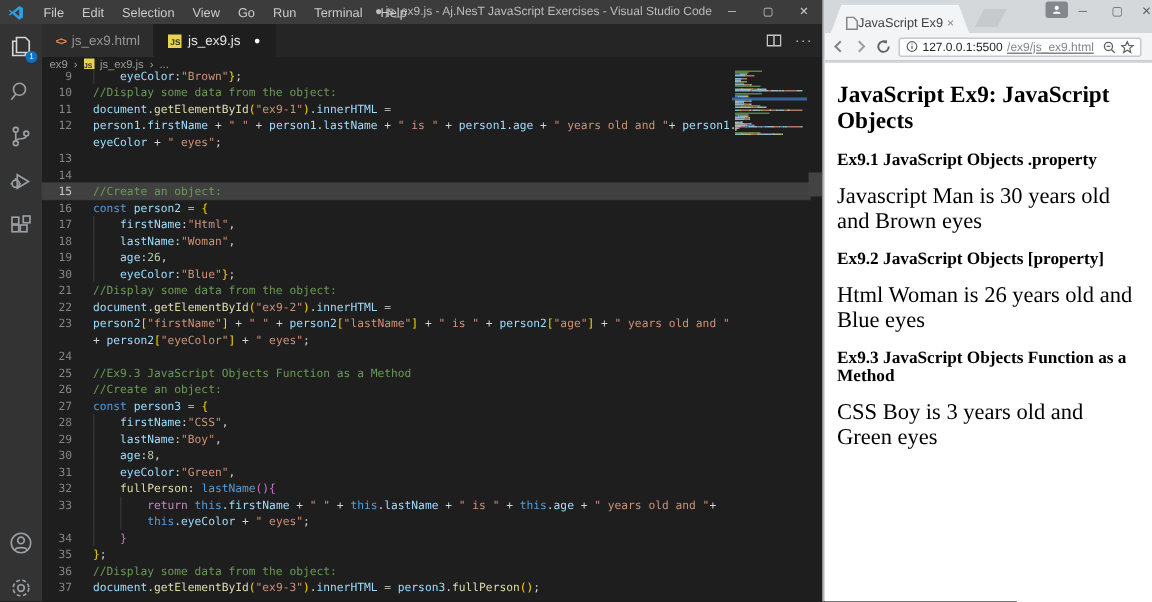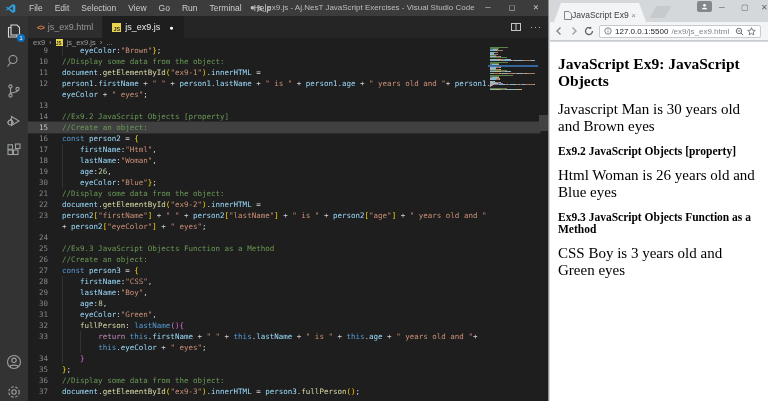--- a/index.html
+++ b/index.html
@@ -70,21 +70,21 @@
   .profilebtn { position:absolute; left:148px; top:1px; width:15px; height:11px; background:#84878c; border-radius:2px;
                 display:flex; align-items:center; justify-content:center; }
   .bmin{left:170px} .bmax{left:192px} .bclose{left:212px}
   .bwin span { font-size:8px; }
   .btoolbar { position:absolute; left:1px; top:22px; width:218px; height:19px; background:#f3f4f5;
               border-bottom:1px solid #c8ccd0; display:flex; align-items:center; padding:0 4px; gap:5px; }
   .navic svg { display:block; }
   .omnibox { flex:1; height:13px; background:#fff; border:1px solid #c6cace; border-radius:2px;
              display:flex; align-items:center; padding:0 4px; gap:3px; font-size:8px; }
   .urlhost { color:#202124; }
-  .urlpath { color:#80868b; }
+  .urlpath { color:#80868b;text-decoration:underline; }
   .omnibox .sp { flex:1; }
   .menudots { font-size:9px; color:#5f6368; letter-spacing:0; }
   .bcontent { position:absolute; left:1px; top:42px; width:218px; height:359px; background:#ffffff;
               padding:5px 8px; font-family:"Liberation Serif", serif; color:#000; }
   .bcontent h1 { font-size:15.5px; line-height:1.08; font-weight:bold; margin:9px 0 12px; }
   .sec-h { font-size:11.5px; font-weight:bold; margin:10px 0; }
   .sec-p { font-size:15px; margin:10px 0; }
 </style>
 </head>
 <body>
@@ -195,21 +195,21 @@
       </div>
     </div>
 
     <div class="coderows">
         <div class="row"><span class="guide" style="left: 34px;"></span><span class="ln">9</span><span class="code"><span class="t-o">    </span><span class="t-v">eyeColor</span><span class="t-o">:</span><span class="t-s">"Brown"</span><span class="t-bg">}</span><span class="t-o">;</span></span></div>
         <div class="row"><span class="ln">10</span><span class="code"><span class="t-c">//Display some data from the object:</span></span></div>
         <div class="row"><span class="ln">11</span><span class="code"><span class="t-v">document</span><span class="t-o">.</span><span class="t-f">getElementById</span><span class="t-bg">(</span><span class="t-s">"ex9-1"</span><span class="t-bg">)</span><span class="t-o">.</span><span class="t-v">innerHTML</span><span class="t-o"> =</span></span></div>
         <div class="row"><span class="ln">12</span><span class="code"><span class="t-v">person1</span><span class="t-o">.</span><span class="t-v">firstName</span><span class="t-o"> + </span><span class="t-s">" "</span><span class="t-o"> + </span><span class="t-v">person1</span><span class="t-o">.</span><span class="t-v">lastName</span><span class="t-o"> + </span><span class="t-s">" is "</span><span class="t-o"> + </span><span class="t-v">person1</span><span class="t-o">.</span><span class="t-v">age</span><span class="t-o"> + </span><span class="t-s">" years old and "</span><span class="t-o">+ </span><span class="t-v">person1</span><span class="t-o">.</span></span></div>
         <div class="row"><span class="ln"></span><span class="code"><span class="t-v">eyeColor</span><span class="t-o"> + </span><span class="t-s">" eyes"</span><span class="t-o">;</span></span></div>
         <div class="row"><span class="ln">13</span><span class="code"></span></div>
-        <div class="row"><span class="ln">14</span><span class="code"><span class="t-c">//Ex9.2 JavaScript Objects [property]</span></span></div>
+        <div class="row"><span class="ln">14</span></div>
         <div class="row cur"><span class="ln">15</span><span class="code"><span class="t-c">//Create an object:</span></span></div>
         <div class="row"><span class="ln">16</span><span class="code"><span class="t-k">const</span><span class="t-o"> </span><span class="t-v">person2</span><span class="t-o"> = </span><span class="t-bg">{</span></span></div>
         <div class="row"><span class="guide" style="left: 34px;"></span><span class="ln">17</span><span class="code"><span class="t-o">    </span><span class="t-v">firstName</span><span class="t-o">:</span><span class="t-s">"Html"</span><span class="t-o">,</span></span></div>
         <div class="row"><span class="guide" style="left: 34px;"></span><span class="ln">18</span><span class="code"><span class="t-o">    </span><span class="t-v">lastName</span><span class="t-o">:</span><span class="t-s">"Woman"</span><span class="t-o">,</span></span></div>
         <div class="row"><span class="guide" style="left: 34px;"></span><span class="ln">19</span><span class="code"><span class="t-o">    </span><span class="t-v">age</span><span class="t-o">:</span><span class="t-n">26</span><span class="t-o">,</span></span></div>
         <div class="row"><span class="guide" style="left: 34px;"></span><span class="ln">30</span><span class="code"><span class="t-o">    </span><span class="t-v">eyeColor</span><span class="t-o">:</span><span class="t-s">"Blue"</span><span class="t-bg">}</span><span class="t-o">;</span></span></div>
         <div class="row"><span class="ln">21</span><span class="code"><span class="t-c">//Display some data from the object:</span></span></div>
         <div class="row"><span class="ln">22</span><span class="code"><span class="t-v">document</span><span class="t-o">.</span><span class="t-f">getElementById</span><span class="t-bg">(</span><span class="t-s">"ex9-2"</span><span class="t-bg">)</span><span class="t-o">.</span><span class="t-v">innerHTML</span><span class="t-o"> =</span></span></div>
         <div class="row"><span class="ln">23</span><span class="code"><span class="t-v">person2</span><span class="t-bg">[</span><span class="t-s">"firstName"</span><span class="t-bg">]</span><span class="t-o"> + </span><span class="t-s">" "</span><span class="t-o"> + </span><span class="t-v">person2</span><span class="t-bg">[</span><span class="t-s">"lastName"</span><span class="t-bg">]</span><span class="t-o"> + </span><span class="t-s">" is "</span><span class="t-o"> + </span><span class="t-v">person2</span><span class="t-bg">[</span><span class="t-s">"age"</span><span class="t-bg">]</span><span class="t-o"> + </span><span class="t-s">" years old and "</span></span></div>
         <div class="row"><span class="ln"></span><span class="code"><span class="t-o">+ </span><span class="t-v">person2</span><span class="t-bg">[</span><span class="t-s">"eyeColor"</span><span class="t-bg">]</span><span class="t-o"> + </span><span class="t-s">" eyes"</span><span class="t-o">;</span></span></div>
@@ -549,20 +549,21 @@
         <svg width="9" height="9" viewBox="0 0 10 10">
           <path d="M5 0.8 L6.2 3.6 L9.2 3.8 L6.9 5.8 L7.6 8.8 L5 7.2 L2.4 8.8 L3.1 5.8 L0.8 3.8 L3.8 3.6 Z" fill="none" stroke="#5f6368" stroke-width="0.9"></path>
         </svg>
       </div>
       <span class="menudots">⋮</span>
     </div>
 
     <div class="bcontent">
       <h1>JavaScript Ex9: JavaScript Objects</h1>
       <div id="sections">
+          <div class="sec-h">Ex9.1 JavaScript Objects .property</div>
           <div class="sec-p">Javascript Man is 30 years old and Brown eyes</div>
           <div class="sec-h">Ex9.2 JavaScript Objects [property]</div>
           <div class="sec-p">Html Woman is 26 years old and Blue eyes</div>
           <div class="sec-h">Ex9.3 JavaScript Objects Function as a Method</div>
           <div class="sec-p">CSS Boy is 3 years old and Green eyes</div>
         </div>
     </div>
   </div>
 </div>
 

